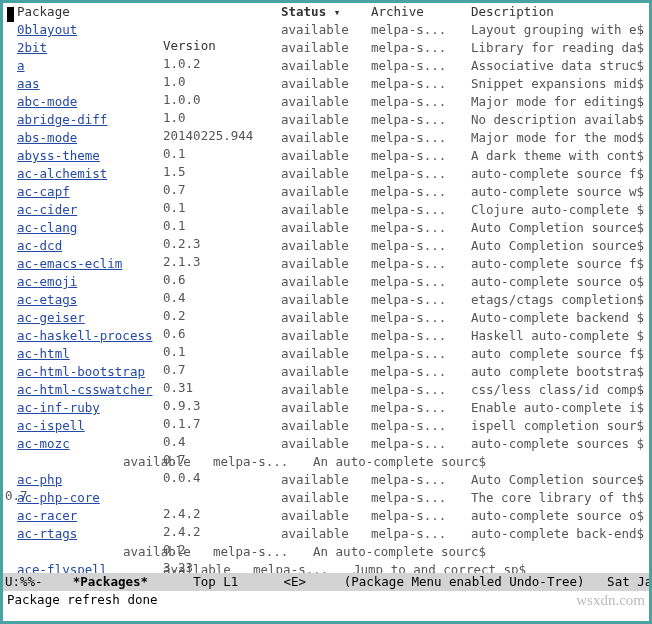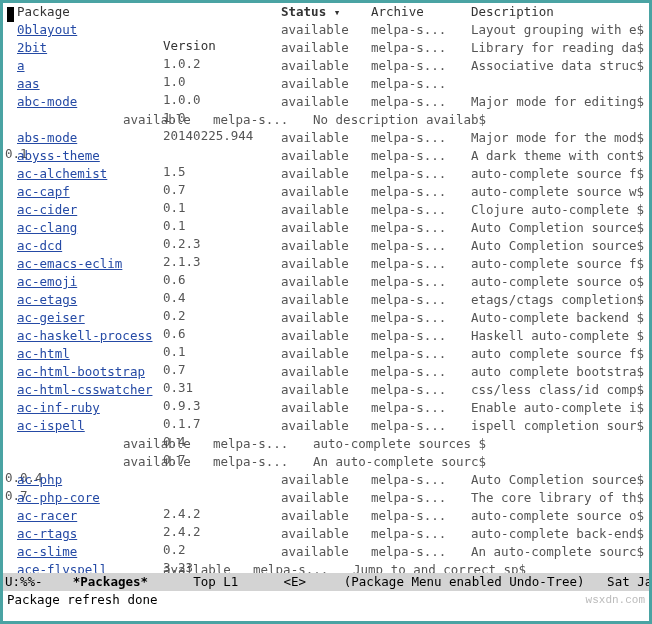--- a/index.html
+++ b/index.html
@@ -68,22 +68,22 @@
     background: #fff;
     height: 30px;
     line-height: 18px;
     padding: 0 4px;
     color: #000;
     display: flex;
     justify-content: space-between;
   }
   .watermark {
     color: #bbb;
-    font-size: 11px;
-    font-family: Liberation Mono, monospace;
+    font-size: 15px;
+    font-family: Liberation Serif, serif;
     text-align: center;
   }
   .sort-ind { font-size: 11px; }
 </style>
 </head>
 <body>
 
 <div class="frame">
   <div class="content">
     <span class="cursor-block"></span>
@@ -117,29 +117,31 @@
           <div class="col-ver">1.0.0</div>
           <div class="col-stat">available</div>
           <div class="col-arch">melpa-s...</div>
           <div class="col-desc">Associative data struc$</div>
         </div>
         <div class="row">
           <div class="col-pkg"><span class="pkg-link">aas</span></div>
           <div class="col-ver">1.0</div>
           <div class="col-stat">available</div>
           <div class="col-arch">melpa-s...</div>
+          <div class="col-desc">Snippet expansions mid$</div>
         </div>
         <div class="row">
           <div class="col-pkg"><span class="pkg-link">abc-mode</span></div>
           <div class="col-ver">20140225.944</div>
           <div class="col-stat">available</div>
           <div class="col-arch">melpa-s...</div>
           <div class="col-desc">Major mode for editing$</div>
         </div>
         <div class="row">
+          <div class="col-pkg"><span class="pkg-link">abridge-diff</span></div>
           <div class="col-ver">0.1</div>
           <div class="col-stat">available</div>
           <div class="col-arch">melpa-s...</div>
           <div class="col-desc">No description availab$</div>
         </div>
         <div class="row">
           <div class="col-pkg"><span class="pkg-link">abs-mode</span></div>
           <div class="col-ver">1.5</div>
           <div class="col-stat">available</div>
           <div class="col-arch">melpa-s...</div>
@@ -251,20 +253,21 @@
           <div class="col-desc">Enable auto-complete i$</div>
         </div>
         <div class="row">
           <div class="col-pkg"><span class="pkg-link">ac-ispell</span></div>
           <div class="col-ver">0.7</div>
           <div class="col-stat">available</div>
           <div class="col-arch">melpa-s...</div>
           <div class="col-desc">ispell completion sour$</div>
         </div>
         <div class="row">
+          <div class="col-pkg"><span class="pkg-link">ac-mozc</span></div>
           <div class="col-ver">0.0.4</div>
           <div class="col-stat">available</div>
           <div class="col-arch">melpa-s...</div>
           <div class="col-desc">auto-complete sources $</div>
         </div>
         <div class="row">
           <div class="col-ver">0.7</div>
           <div class="col-stat">available</div>
           <div class="col-arch">melpa-s...</div>
           <div class="col-desc">An auto-complete sourc$</div>
@@ -291,21 +294,20 @@
           <div class="col-desc">auto-complete source o$</div>
         </div>
         <div class="row">
           <div class="col-pkg"><span class="pkg-link">ac-rtags</span></div>
           <div class="col-ver">3.23</div>
           <div class="col-stat">available</div>
           <div class="col-arch">melpa-s...</div>
           <div class="col-desc">auto-complete back-end$</div>
         </div>
         <div class="row">
-          <div class="col-pkg"><span class="pkg-link">ac-slime</span></div>
           <div class="col-ver">0.8</div>
           <div class="col-stat">available</div>
           <div class="col-arch">melpa-s...</div>
           <div class="col-desc">An auto-complete sourc$</div>
         </div>
         <div class="row">
           <div class="col-pkg"><span class="pkg-link">ace-flyspell</span></div>
           <div class="col-stat">available</div>
           <div class="col-arch">melpa-s...</div>
           <div class="col-desc">Jump to and correct sp$</div>

